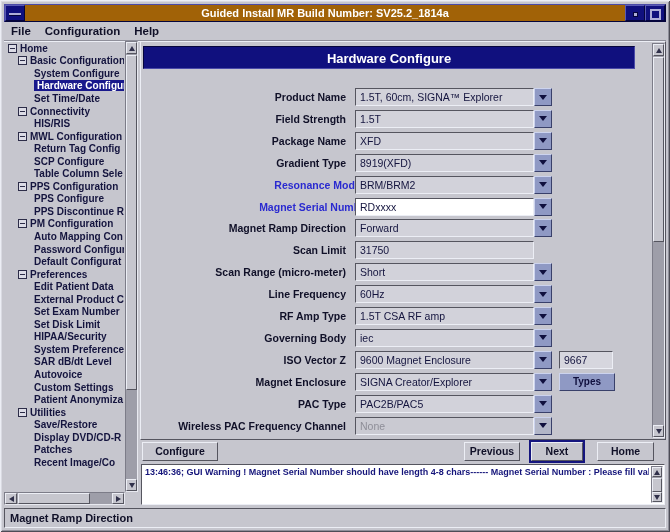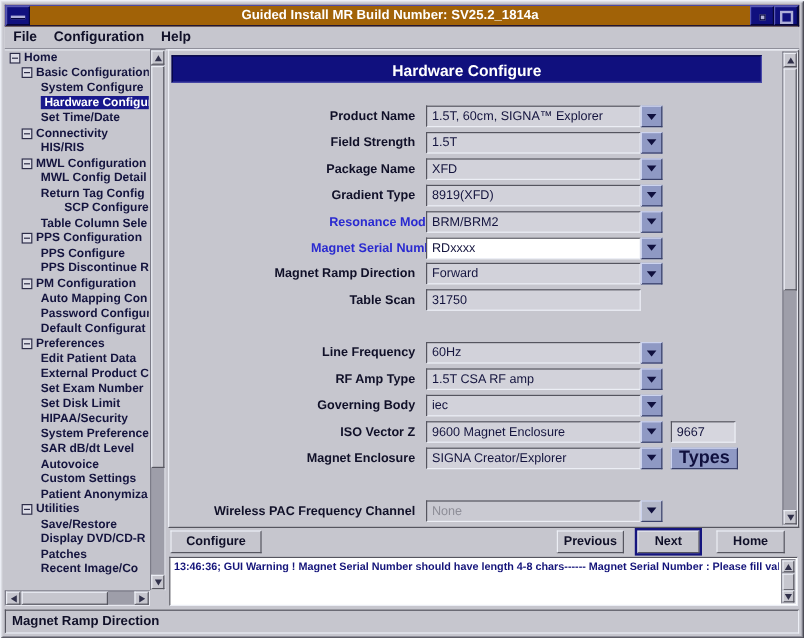--- a/index.html
+++ b/index.html
@@ -69,21 +69,21 @@
   .row-field.focused{ background:#ffffff;}
   .form-row.disabled .row-field{ color:#8e8e98; background:#cacad2;}
   .drop-btn{ position:absolute; left:394px; top:0; width:18px; height:18px; background:#8f99c4;
     border:1px solid; border-color:#ccd3ee #39406a #39406a #ccd3ee; display:flex; align-items:center; justify-content:center;}
   .form-row.disabled .drop-btn{ background:#b2b6c8;}
   .drop-tri{ width:0; height:0; border-left:4px solid transparent; border-right:4px solid transparent; border-top:5px solid #10103e;}
   .row-extra-input{ position:absolute; left:419px; top:0; width:54px; height:18px; background:#d6d6de;
     border:1px solid; border-color:#55555f #eceef5 #eceef5 #55555f; font-size:10.5px; line-height:16px; padding-left:4px; color:#14143e;}
   .row-extra-btn{ position:absolute; left:419px; top:0; width:56px; height:18px; background:#8f99c4;
     border:1px solid; border-color:#ccd3ee #39406a #39406a #ccd3ee;
-    font-size:15px; font-weight:bold; text-align:center; line-height:16px; color:#10103e;}
+    font-size:10px; font-weight:bold; text-align:center; line-height:16px; color:#10103e;}
   .main-vscroll{ left:512px; top:2px; width:13px; height:395px;}
   .main-vscroll .sb-thumb{ top:13px; height:185px;}
   
   .btn{ position:absolute; top:401px; height:19px; background:#c6c6ce;
     border:1px solid; border-color:#eceef5 #55555f #55555f #eceef5;
     font-size:10.5px; font-weight:bold; text-align:center; line-height:17px; color:#101028;}
   .configure-btn{ left:2px; width:76px;}
   .previous-btn{ left:324px; width:56px;}
   .next-btn{ left:391px; width:52px; outline:2px solid #15157e;}
   .home-btn{ left:457px; width:57px;}
@@ -148,26 +148,23 @@
           <span class="tree-label">Connectivity</span>
         </div>
         <div class="tree-item" style="padding-left: 29px;">
           <span class="tree-label">HIS/RIS</span>
         </div>
         <div class="tree-item" style="padding-left: 13px;">
           <span class="expand-box"></span>
           <span class="tree-label">MWL Configuration</span>
         </div>
         <div class="tree-item" style="padding-left: 29px;">
-          <span class="tree-label">MWL Config Detail</span>
-        </div>
-        <div class="tree-item" style="padding-left: 29px;">
           <span class="tree-label">Return Tag Config</span>
         </div>
-        <div class="tree-item" style="padding-left: 29px; justify-content: flex-end;">
+        <div class="tree-item" style="padding-left: 29px;">
           <span class="tree-label">SCP Configure</span>
         </div>
         <div class="tree-item" style="padding-left: 29px;">
           <span class="tree-label">Table Column Sele</span>
         </div>
         <div class="tree-item" style="padding-left: 13px;">
           <span class="expand-box"></span>
           <span class="tree-label">PPS Configuration</span>
         </div>
         <div class="tree-item" style="padding-left: 29px;">
@@ -308,22 +305,29 @@
           </div>
         </div>
         <div class="form-row" style="top: 178.4px;">
           <div class="row-label">Magnet Ramp Direction</div>
           <div class="row-field">Forward</div>
           <div class="drop-btn">
             <span class="drop-tri"></span>
           </div>
         </div>
         <div class="form-row" style="top: 200.3px;">
-          <div class="row-label">Table Scan</div>
+          <div class="row-label">Scan Limit</div>
           <div class="row-field">31750</div>
+        </div>
+        <div class="form-row" style="top: 222.2px;">
+          <div class="row-label">Scan Range (micro-meter)</div>
+          <div class="row-field">Short</div>
+          <div class="drop-btn">
+            <span class="drop-tri"></span>
+          </div>
         </div>
         <div class="form-row" style="top: 244.1px;">
           <div class="row-label">Line Frequency</div>
           <div class="row-field">60Hz</div>
           <div class="drop-btn">
             <span class="drop-tri"></span>
           </div>
         </div>
         <div class="form-row" style="top: 266px;">
           <div class="row-label">RF Amp Type</div>
@@ -347,20 +351,27 @@
           </div>
           <div class="row-extra-input">9667</div>
         </div>
         <div class="form-row" style="top: 331.7px; padding-left: 20px;">
           <div class="row-label">Magnet Enclosure</div>
           <div class="row-field">SIGNA Creator/Explorer</div>
           <div class="drop-btn">
             <span class="drop-tri"></span>
           </div>
           <div class="row-extra-btn">Types</div>
+        </div>
+        <div class="form-row" style="top: 353.6px;">
+          <div class="row-label">PAC Type</div>
+          <div class="row-field">PAC2B/PAC5</div>
+          <div class="drop-btn">
+            <span class="drop-tri"></span>
+          </div>
         </div>
         <div class="form-row disabled" style="top: 375.5px;">
           <div class="row-label">Wireless PAC Frequency Channel</div>
           <div class="row-field">None</div>
           <div class="drop-btn">
             <span class="drop-tri"></span>
           </div>
         </div>
       </div>
     <div class="vscroll main-vscroll">

